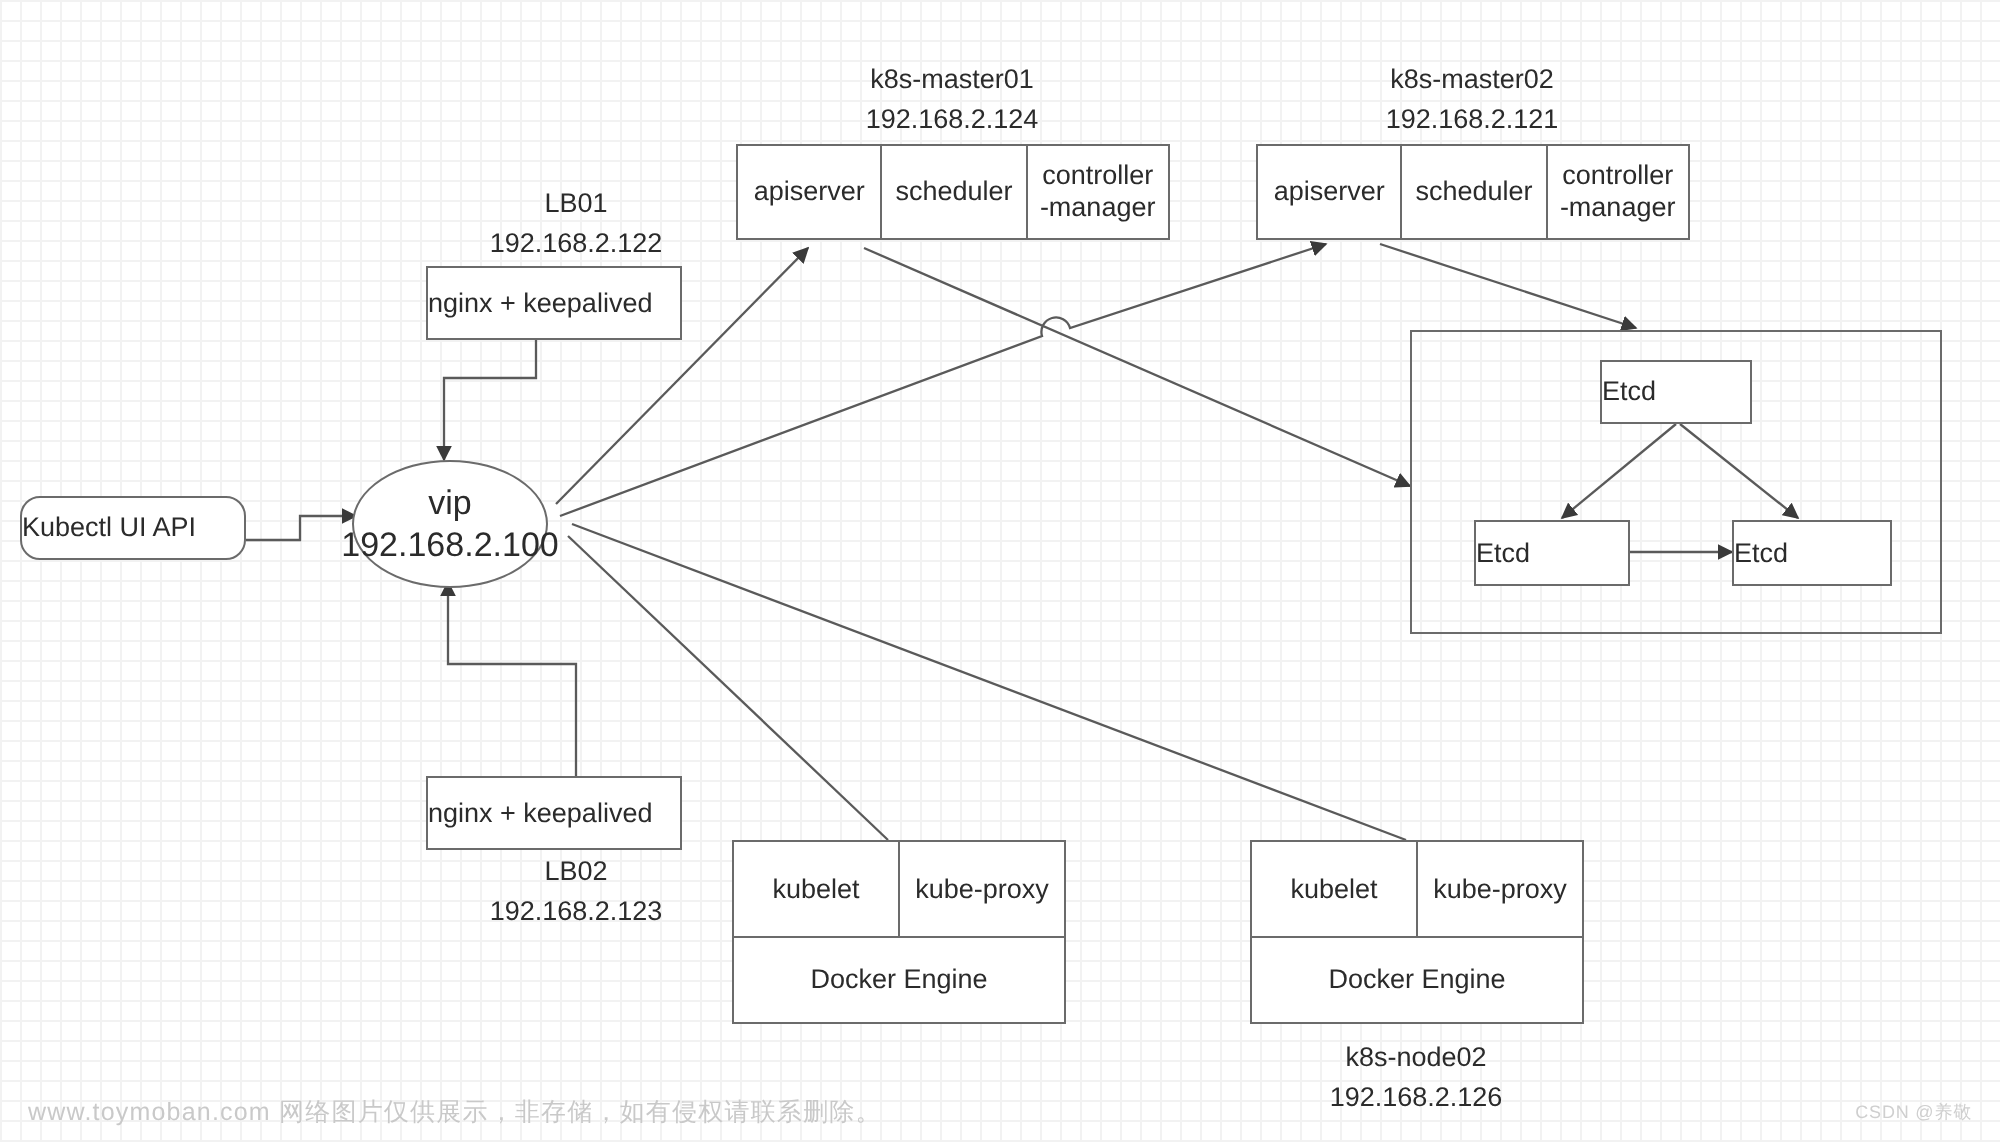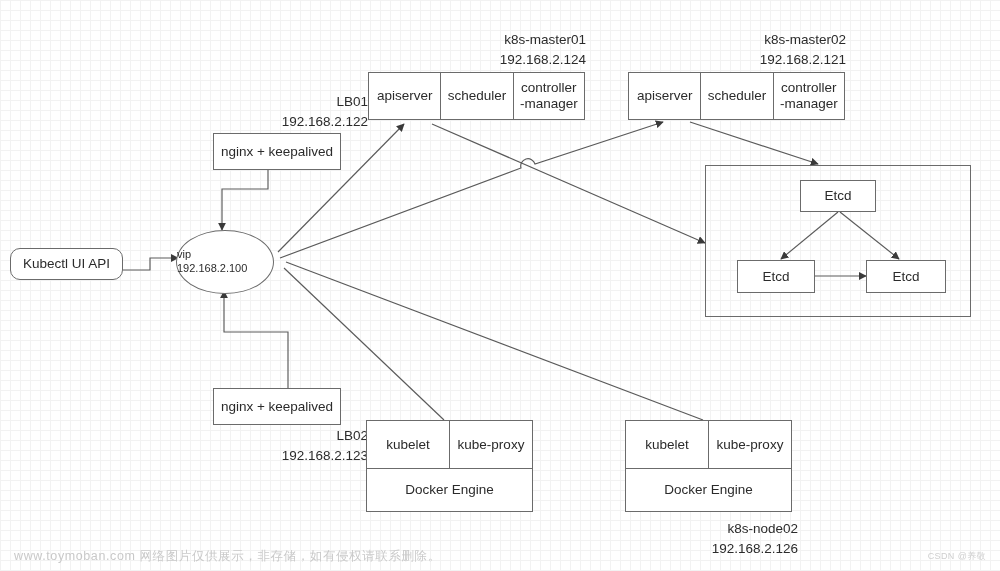--- a/index.html
+++ b/index.html
@@ -30,21 +30,20 @@
     height: 571px;
     pointer-events: none;
   }
   .node {
     position: absolute;
     box-sizing: border-box;
     background: #ffffff;
     border: 1.2px solid #6b6b6b;
     display: flex;
     align-items: center;
-    justify-content: center;
     text-align: center;
     font-size: 13.5px;
     line-height: 1.15;
     color: #2b2b2b;
     z-index: 2;
   }
   .cell {
     box-sizing: border-box;
     height: 100%;
     display: flex;
@@ -64,38 +63,38 @@
   .machine .row.top { height: 48px; }
   .machine .row.bottom {
     height: 44px;
     border-top: 1.2px solid #6b6b6b;
     align-items: center;
     justify-content: center;
   }
 
   .caption {
     position: absolute;
-    text-align: right;
+    text-align: center;
     font-size: 13.5px;
     line-height: 1.45;
     color: #2b2b2b;
     white-space: pre-line;
     z-index: 2;
   }
 
   .ellipse {
     position: absolute;
     border: 1.2px solid #6b6b6b;
     border-radius: 50%;
     background: #ffffff;
     display: flex;
     flex-direction: column;
-    align-items: flex-start;
+    align-items: center;
     justify-content: center;
-    font-size: 11px;
+    font-size: 17px;
     line-height: 1.25;
     z-index: 3;
   }
 
   .rounded {
     border-radius: 10px;
   }
 
   .cluster-box {
     position: absolute;

